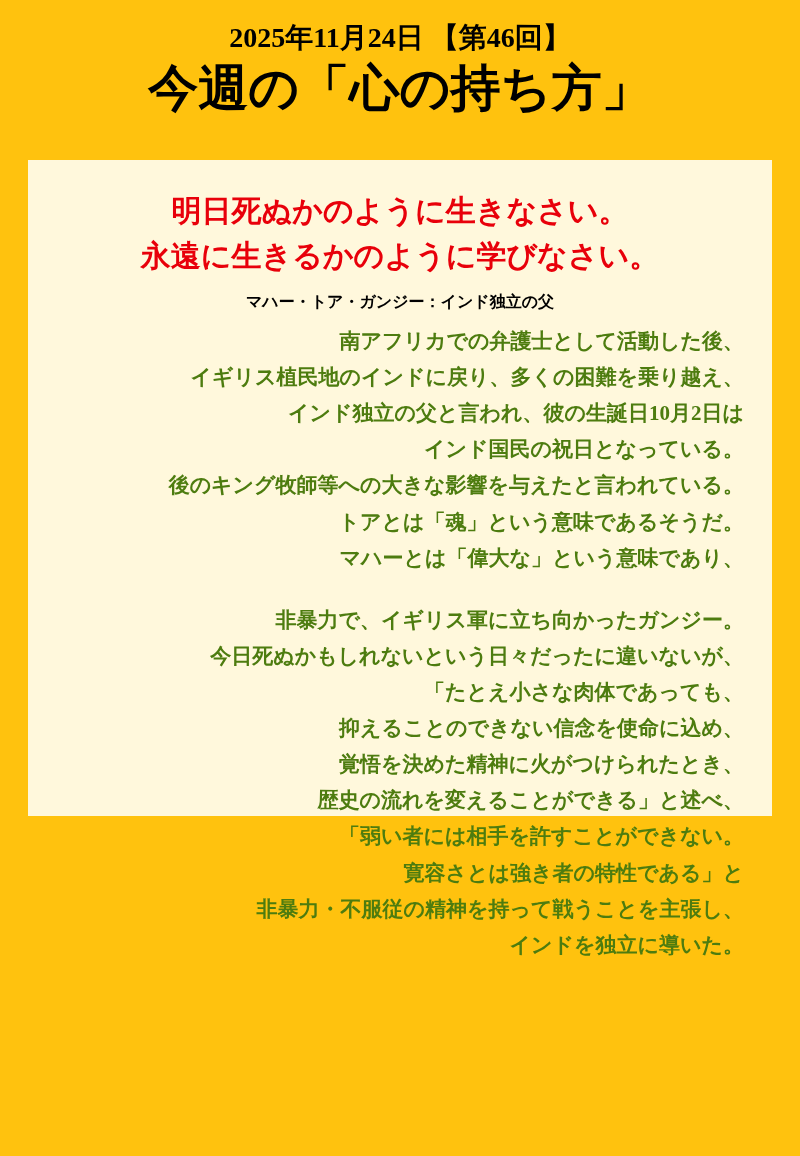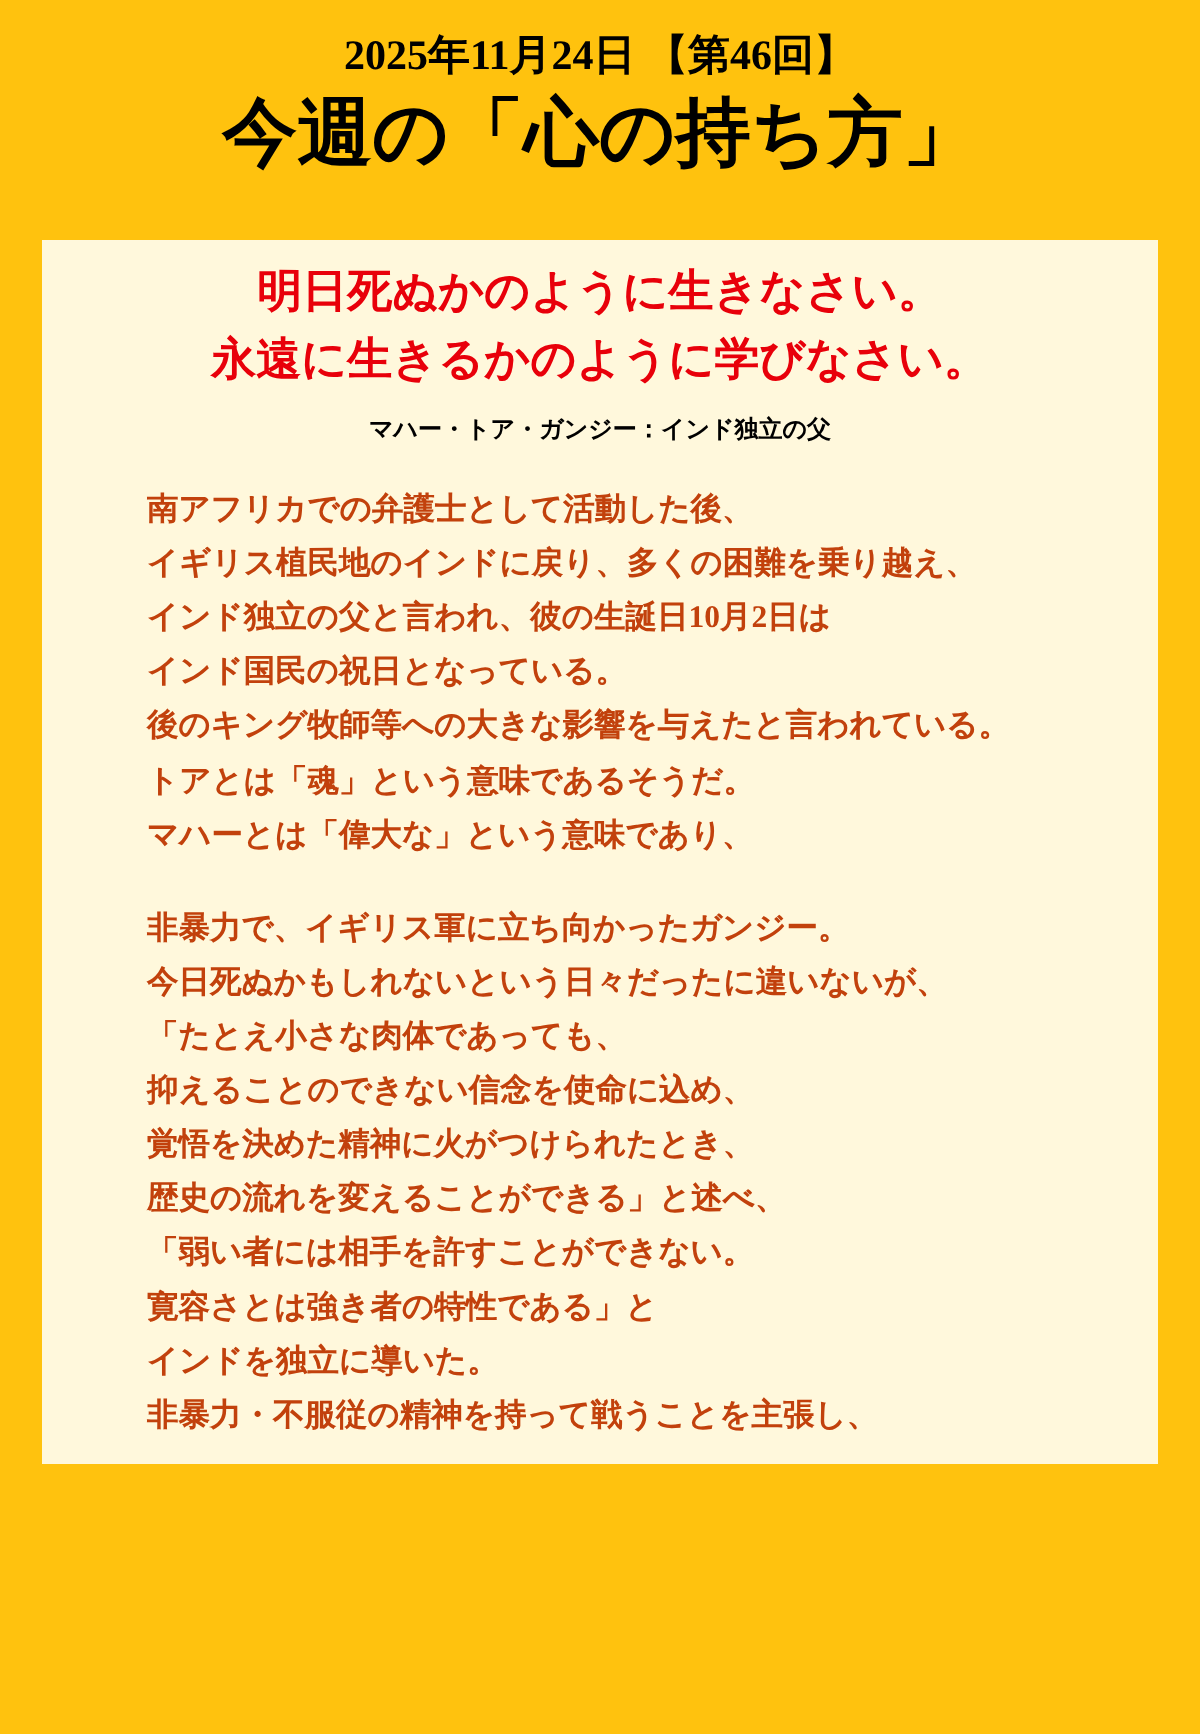--- a/index.html
+++ b/index.html
@@ -38,50 +38,51 @@
     font-weight: bold;
     line-height: 1.2;
     margin-top: 4px;
     white-space: nowrap;
   }
   .card {
     position: absolute;
     left: 28px;
     top: 160px;
     width: 744px;
-    height: 816px;
+    height: 656px;
     background: #FFF8DC;
     box-sizing: border-box;
-    padding: 2px 28px 12px 28px;
+    padding: 18px 28px 12px 28px;
   }
   .quote {
     text-align: center;
     color: #E8000A;
     font-weight: bold;
     font-size: 30px;
     line-height: 1.5;
     margin-top: 10px;
   }
   .quote-line {
     white-space: nowrap;
   }
   .attribution {
     text-align: center;
     font-size: 16px;
     color: #000000;
     margin-top: 14px;
     font-weight: bold;
   }
   .body-text {
-    margin-top: 24px;
+    margin-top: 10px;
     padding-left: 42px;
     font-size: 21px;
     line-height: 1.72;
-    color: #c2410c;
+    color: #4d7c0f;
     font-weight: bold;
+    text-align: right;
   }
   .body-text p {
     margin: 0;
     white-space: nowrap;
   }
   .para-gap {
     height: 26px;
   }
   .comment-area {
     position: absolute;
@@ -162,22 +163,22 @@
       <div class="para-gap"></div>
 
       <p>非暴力で、イギリス軍に立ち向かったガンジー。</p>
       <p>今日死ぬかもしれないという日々だったに違いないが、</p>
       <p>「たとえ小さな肉体であっても、</p>
       <p>抑えることのできない信念を使命に込め、</p>
       <p>覚悟を決めた精神に火がつけられたとき、</p>
       <p>歴史の流れを変えることができる」と述べ、</p>
       <p>「弱い者には相手を許すことができない。</p>
       <p>寛容さとは強き者の特性である」と</p>
+      <p>非暴力・不服従の精神を持って戦うことを主張し、</p>
       <p>インドを独立に導いた。</p>
-      <p>非暴力・不服従の精神を持って戦うことを主張し、</p>
     </div>
 
   </div>
 
   <div class="divider"></div>
 
 
 </div>
 
 </body></html>

